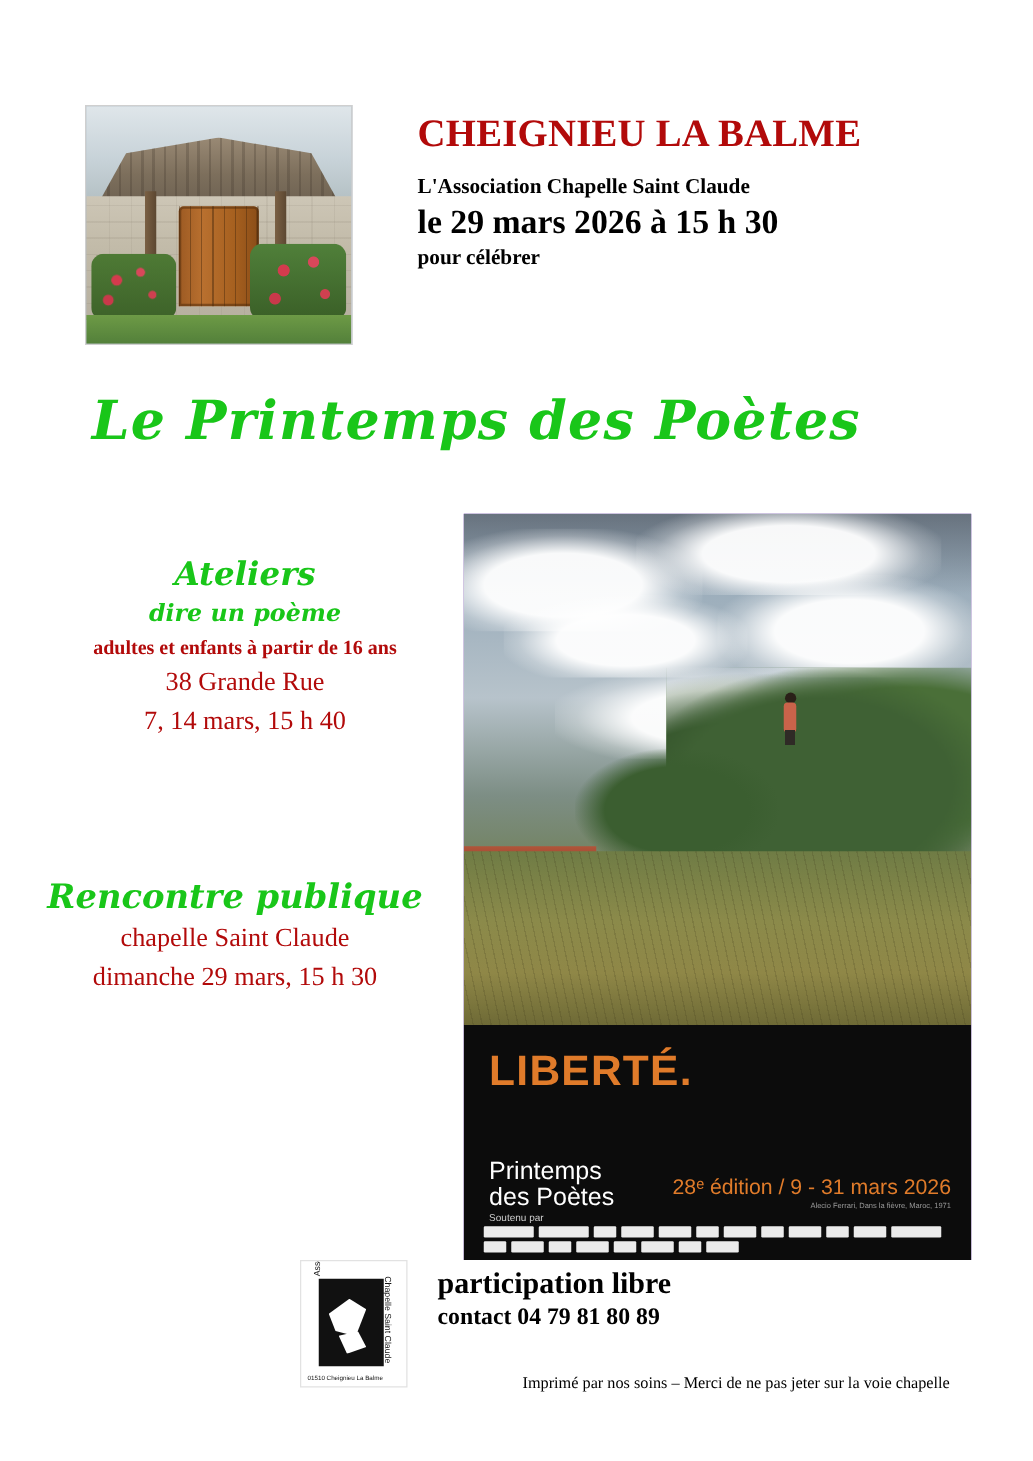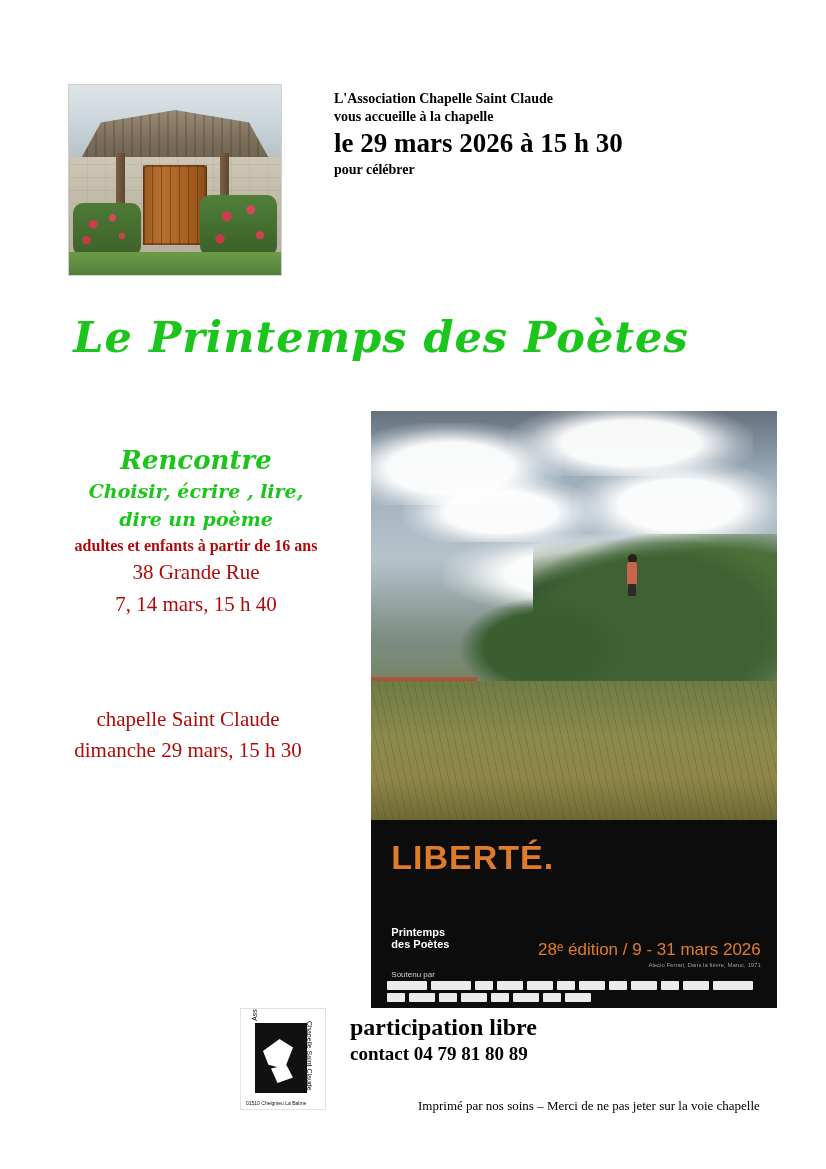--- a/index.html
+++ b/index.html
@@ -108,21 +108,21 @@
     color: #b20a0a;
     font-weight: bold;
     font-size: 31px;
     letter-spacing: .2px;
     line-height: 1.1;
     margin: 0 0 14px 0;
   }
   .hdr-line {
     color: #000;
     font-weight: bold;
-    font-size: 14px;
+    font-size: 17px;
     line-height: 1.28;
   }
   .hdr-line.big {
     font-size: 27px;
     line-height: 1.3;
   }
 
   
   #printemps-title {
     position: absolute;
@@ -263,22 +263,22 @@
     color:#ffffff;
     font-family:"Liberation Sans", sans-serif;
     font-weight:bold;
     font-size:22px;
     letter-spacing:.5px;
   }
   #poster .pdp {
     position:absolute; left:5%; top:86.5%;
     color:#ffffff;
     font-family:"Liberation Sans", sans-serif;
-    font-weight:bold;
-    font-size:11px;
+    font-weight:normal;
+    font-size:20px;
     line-height:1.05;
   }
   #poster .soutenu {
     position:absolute; left:5%; top:93.6%;
     color:#cfcfcf;
     font-family:"Liberation Sans", sans-serif;
     font-size:8px;
   }
   #poster .edition {
     position:absolute; right:4%; top:88.6%;
@@ -385,41 +385,41 @@
     <div class="beam-l"></div>
     <div class="beam-r"></div>
     <div class="door"></div>
     <div class="door-planks"></div>
     <div class="flowers-l"></div>
     <div class="flowers-r"></div>
     <div class="grass"></div>
   </div>
 
   <div id="header-text">
+    <div class="title-main">CHEIGNIEU LA BALME</div>
     <div class="hdr-line">L'Association Chapelle Saint Claude</div>
-    <div class="hdr-line">vous accueille à la chapelle</div>
     <div class="hdr-line big">le 29 mars 2026 à 15 h 30</div>
     <div class="hdr-line">pour célébrer</div>
   </div>
 </div>
 
 <div id="printemps-title">Le Printemps des Poètes</div>
 
 <div id="left-col">
   <div id="atelier-block">
-    <div class="sec-head">Rencontre</div>
-    <div class="sec-sub-green">Choisir, écrire , lire,</div>
+    <div class="sec-head">Ateliers</div>
     <div class="sec-sub-green">dire un poème</div>
     <div class="sec-red-sm">adultes et enfants à partir de 16 ans</div>
     <div class="sec-red-md">38 Grande Rue</div>
     <div class="sec-red-md">7, 14 mars, 15 h 40</div>
   </div>
 </div>
 
 <div id="rencontre-block">
+  <div class="sec-head">Rencontre publique</div>
   <div class="sec-red-md">chapelle Saint Claude</div>
   <div class="sec-red-md">dimanche 29 mars, 15 h 30</div>
 </div>
 
 <div id="poster">
   <div class="photo">
     <div class="darkcloud"></div>
     <div class="cloud c1"></div>
     <div class="cloud c2"></div>
     <div class="cloud c3"></div>

